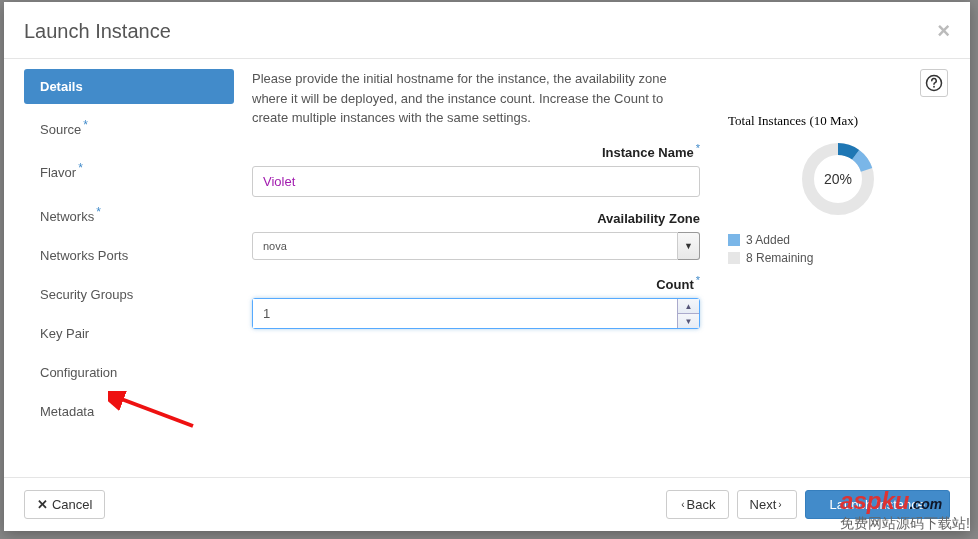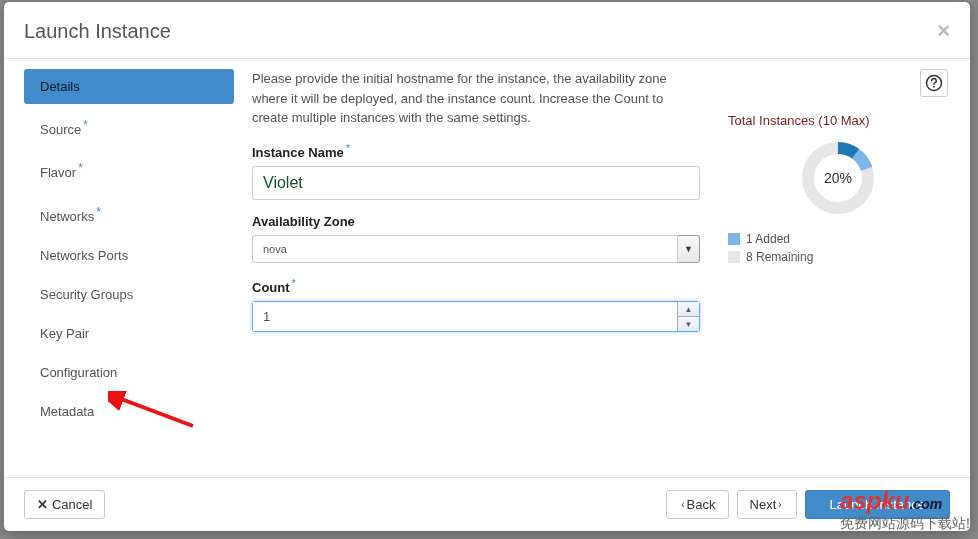--- a/index.html
+++ b/index.html
@@ -1,44 +1,44 @@
 <!DOCTYPE html>
 <html><head>
 <meta charset="utf-8">
 <style>
 * { box-sizing: border-box; margin: 0; padding: 0; }
 body { font-family: "Helvetica Neue", Arial, sans-serif; font-size: 13px; color: #333; background: #888; width: 978px; height: 539px; overflow: hidden; position: relative; }
-.modal { position: absolute; top: 2px; left: 4px; right: 8px; bottom: 8px; background: #fff; border-radius: 5px; box-shadow: 0 3px 14px rgba(0,0,0,0.3); display: flex; flex-direction: column; }
+.modal { position: absolute; top: 2px; left: 4px; right: 8px; bottom: 8px; background: #fff; border-radius: 0; box-shadow: 0 3px 14px rgba(0,0,0,0.3); display: flex; flex-direction: column; }
 .modal-header { padding: 16px 20px 14px; border-bottom: 1px solid #e5e5e5; display: flex; justify-content: space-between; align-items: center; }
 .modal-title { font-size: 20px; font-weight: 400; color: #555; }
 .close-btn { font-size: 22px; color: #bbb; cursor: pointer; font-weight: bold; }
 .modal-body { flex: 1; display: flex; padding: 0 0 0 20px; overflow: hidden; position: relative; }
 .sidebar { width: 210px; padding: 10px 0; }
 .side-item { padding: 10px 16px; color: #555; cursor: pointer; border-radius: 3px; margin-bottom: 4px; }
-.side-item.active { background: #428bca; color: #0f172a; }
+.side-item.active { background: #428bca; color: #ffffff; font-weight: bold; }
 .side-item .ast { color: #428bca; font-size: 12px; vertical-align: super; margin-left: 2px; }
 .main { flex: 1; padding: 10px 22px 10px 18px; display: flex; }
 .form-col { flex: 1; padding-right: 28px; }
 .intro { color: #555; line-height: 1.5; margin-bottom: 14px; }
 .form-group { margin-bottom: 14px; }
-.lbl { font-weight: bold; color: #222; display: block; margin-bottom: 6px; }
+.lbl { font-weight: bold; color: #222; display: block; margin-bottom: 6px; text-align: right; }
 .req { color: #428bca; font-size: 11px; vertical-align: super; margin-left: 2px; font-weight: normal; }
-.txt { width: 100%; padding: 7px 10px; border: 1px solid #ccc; border-radius: 3px; font-size: 16px; color: #14532d; }
+.txt { width: 100%; padding: 7px 10px; border: 1px solid #ccc; border-radius: 3px; font-size: 13px; color: #a21caf; }
 .sel-wrap { display: flex; }
 .sel { flex: 1; padding: 7px 10px; border: 1px solid #ccc; border-radius: 3px 0 0 3px; font-size: 11px; color: #555; background: #fff; }
 .sel-btn { width: 22px; border: 1px solid #999; border-left: 0; border-radius: 0 3px 3px 0; background: linear-gradient(#f8f8f8,#e8e8e8); display: flex; align-items: center; justify-content: center; font-size: 9px; color: #333; }
 .spin-wrap { display: flex; border: 1px solid #56aaff; border-radius: 3px; box-shadow: 0 0 4px rgba(66,139,202,0.4); }
 .spin { flex: 1; padding: 7px 10px; border: none; font-size: 13px; color: #555; outline: none; }
 .spin-btns { width: 22px; display: flex; flex-direction: column; border-left: 1px solid #aac; }
 .spin-btns div { flex: 1; display: flex; align-items: center; justify-content: center; font-size: 8px; color: #557; background: linear-gradient(#f4f6fa,#e6ecf5); cursor: pointer; }
 .spin-btns div:first-child { border-bottom: 1px solid #aac; }
 .help-col { width: 220px; position: relative; }
 .help-icon { position: absolute; top: 0; right: 0; width: 28px; height: 28px; border: 1px solid #ccc; border-radius: 3px; display: flex; align-items: center; justify-content: center; background: #fff; }
 .help-icon svg { width: 18px; height: 18px; }
-.help-title { margin-top: 44px; color: #7f1d1d; margin-bottom: 10px; }
+.help-title { margin-top: 44px; color: #000000; margin-bottom: 10px; font-family: Liberation Serif, serif; }
 .donut { width: 80px; height: 80px; margin: 8px auto 14px; position: relative; }
 .donut svg { transform: rotate(-90deg); }
 .donut-label { position: absolute; top: 0; left: 0; right: 0; bottom: 0; display: flex; align-items: center; justify-content: center; font-size: 14px; color: #333; }
 .legend { font-size: 12px; color: #555; }
 .legend-row { display: flex; align-items: center; margin-bottom: 4px; }
 .legend-sw { width: 12px; height: 12px; margin-right: 6px; }
 .modal-footer { border-top: 1px solid #e5e5e5; padding: 12px 20px; display: flex; justify-content: space-between; }
 .btn { display: inline-flex; align-items: center; padding: 6px 12px; border: 1px solid #ccc; border-radius: 3px; background: #fff; color: #333; cursor: pointer; font-size: 13px; }
 .btn + .btn { margin-left: 8px; }
 .btn-primary { background: #428bca; color: #fff; border-color: #357ebd; padding: 6px 24px; }
@@ -114,21 +114,21 @@
           <svg width="80" height="80" viewBox="0 0 80 80">
             <circle cx="40" cy="40" r="30" fill="none" stroke="#e6e6e6" stroke-width="12"></circle>
             <circle cx="40" cy="40" r="30" fill="none" stroke="#7ab6e8" stroke-width="12" stroke-dasharray="18.85 188.5" stroke-dashoffset="-18.85"></circle>
             <circle cx="40" cy="40" r="30" fill="none" stroke="#1f77b4" stroke-width="12" stroke-dasharray="18.85 188.5"></circle>
           </svg>
           <div class="donut-label">20%</div>
         </div>
         <div class="legend">
           <div class="legend-row">
               <span class="legend-sw" style="background:#7ab6e8"></span>
-              <span>1 Added</span>
+              <span>3 Added</span>
             </div>
           <div class="legend-row">
               <span class="legend-sw" style="background:#e6e6e6"></span>
               <span>8 Remaining</span>
             </div>
         </div>
       </div>
     </div>
 
     <svg class="arrow-annot" width="90" height="40">

